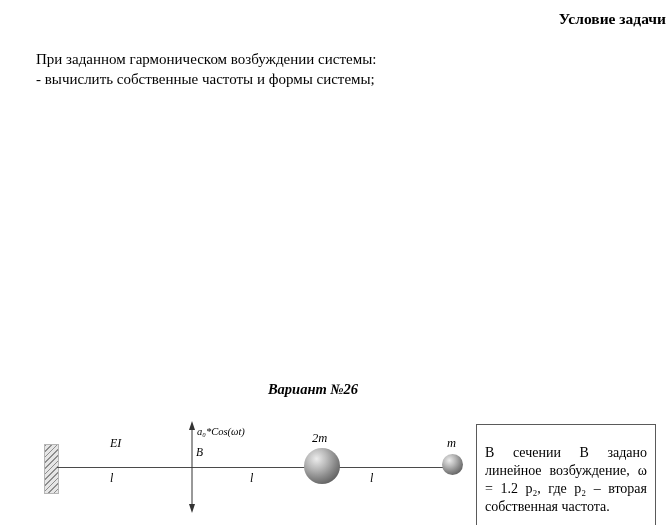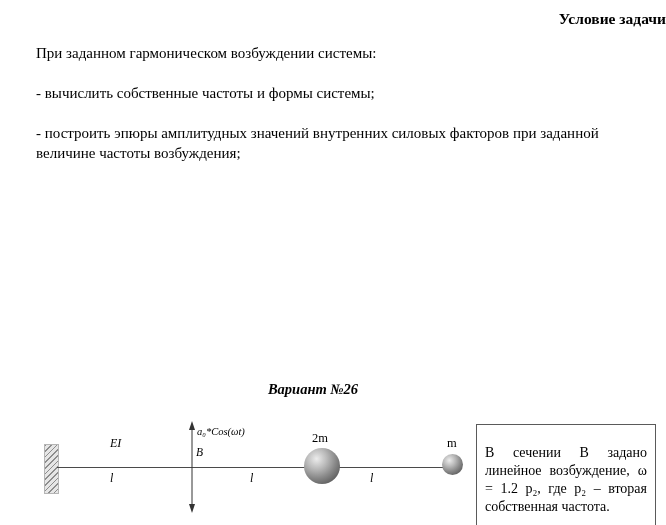--- a/index.html
+++ b/index.html
@@ -12,22 +12,22 @@
     overflow:hidden;
   }
   .title {
     margin:10px 0 0 0;
     text-align:right;
     font-size:15.5px;
     font-weight:bold;
   }
   .text-block { padding:0 42px 0 36px; font-size:15px; line-height:1.33; }
   .text-block p { margin:0; }
-  p.intro { margin-top:16px; }
-  p.item  { margin-top:20px; }
+  p.intro { margin-top:22px; }
+  p.item  { }
 
   .variant-title {
     position:absolute;
     top:381px; left:0;
     width:666px;
     text-align:center;
     font-size:14.5px;
     font-weight:bold;
     font-style:italic;
     transform:translateX(-20px);
@@ -51,21 +51,21 @@
   .stiffness { left:110px; top:21px; font-size:12px; }
   .len { top:56px; font-size:12px; }
   .len-0 { left:110px; } .len-1 { left:250px; } .len-2 { left:370px; }
 
   .sphere {
     border-radius:50%;
     background:radial-gradient(circle at 35% 30%, #ececec 0%, #b9b9b9 30%, #8a8a8a 55%, #3c3c3c 100%);
   }
   .sphere-2m { left:304px; top:33px; width:36px; height:36px; }
   .sphere-m  { left:442px; top:39px; width:21px; height:21px; }
-  .mass-label { font-size:12.5px; }
+  .mass-label { font-style:italic; font-size:12.5px; }
   .mass-2m-label { left:312px; top:16px; }
   .mass-m-label  { left:447px; top:21px; }
 
   .note-box {
     left:476px; top:9px; width:162px; height:86px;
     border:1px solid #5a5a5a;
     padding:19px 8px;
     font-size:14px;
     line-height:1.28;
     text-align:justify;
@@ -74,21 +74,20 @@
 </head>
 <body>
 
 <div class="page">
 
   <h1 class="title">Условие задачи</h1>
 
   <div class="text-block">
     <p class="intro">При заданном гармоническом возбуждении системы:</p>
     <p class="item">- вычислить собственные частоты и формы системы;</p>
-    <p class="item">- построить эпюры амплитудных значений внутренних силовых факторов при заданной величине частоты возбуждения;</p>
   </div>
 
   <div class="variant-title">Вариант №26</div>
 
   <div class="diagram">
 
     <div class="wall"></div>
     <div class="beam"></div>
 
     <svg class="arrow-svg" viewBox="0 0 12 92" xmlns="http://www.w3.org/2000/svg">

